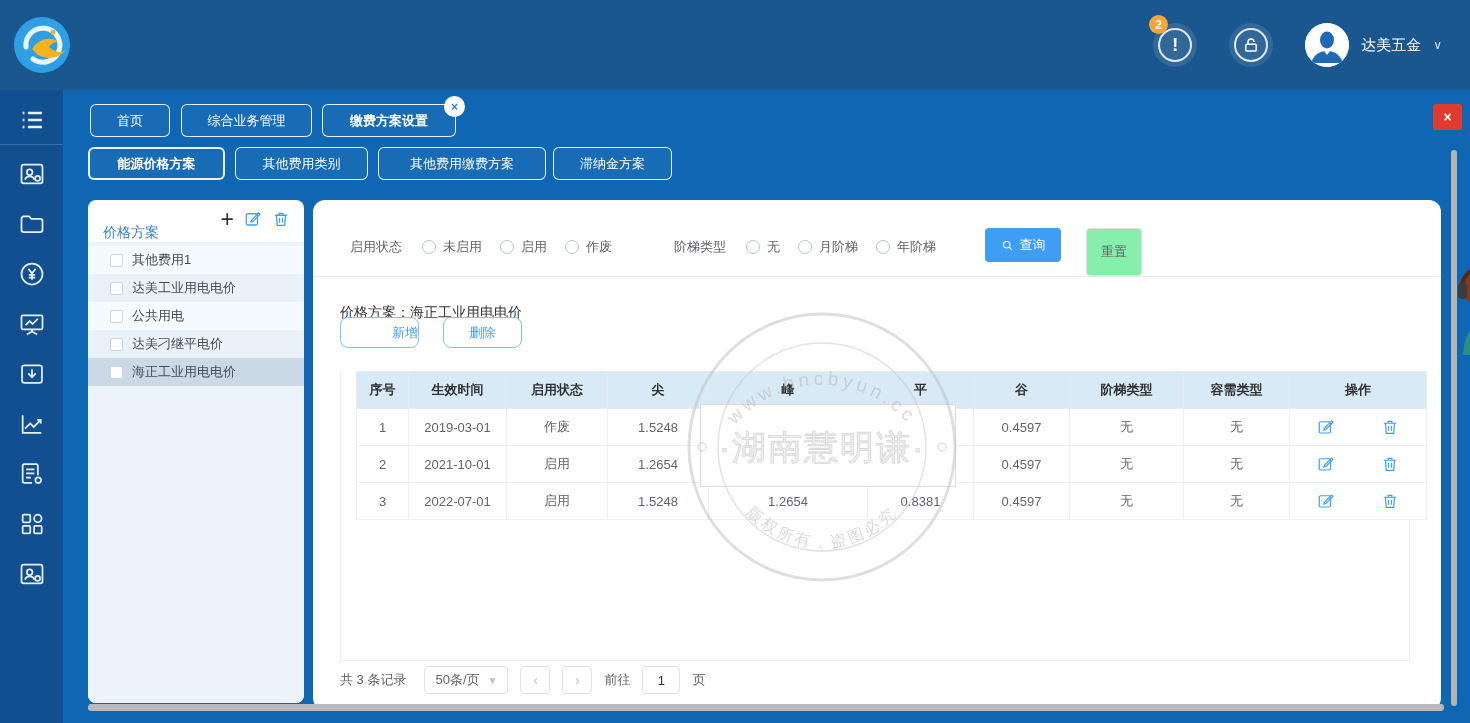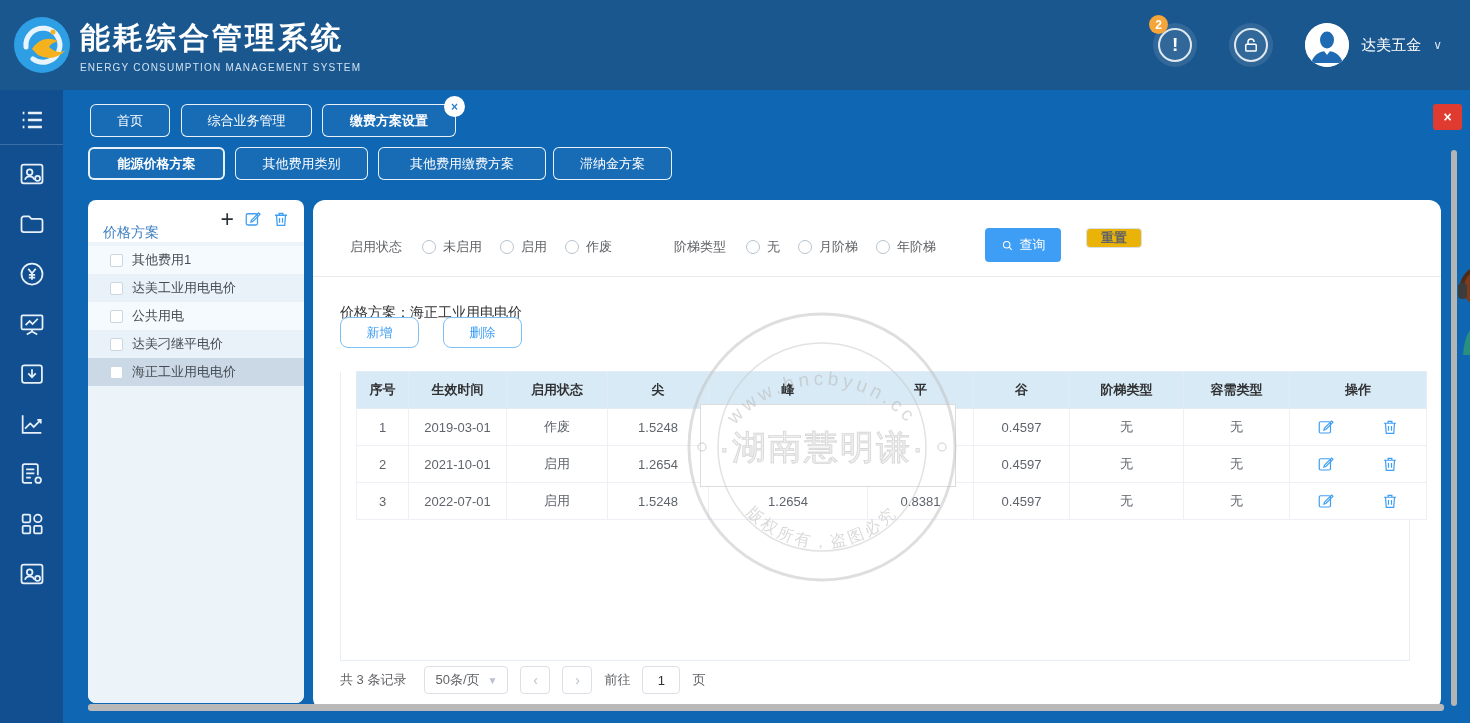--- a/index.html
+++ b/index.html
@@ -51,25 +51,25 @@
 
   
   .main-card { position:absolute; left:313px; top:200px; width:1128px; height:510px; background:#fff; border-radius:12px; }
   .filter-row { position:absolute; left:37px; top:30px; height:34px; display:flex; align-items:center; font-size:13px; color:#606266; }
   .fgroup { display:flex; align-items:center; gap:18px; }
   .fgroup .glabel { margin-right:2px; }
   .radio-opt { display:flex; align-items:center; gap:7px; cursor:pointer; }
   .radio { width:14px; height:14px; border-radius:50%; border:1px solid #b6c3cf; background:#fff; flex:0 0 auto; }
   .btn-query { position:absolute; left:672px; top:28px; width:76px; height:34px; background:#3e9ef6; border-radius:4px; color:#fff; font-size:13px; display:flex; align-items:center; justify-content:center; gap:6px; cursor:pointer; }
   .btn-query svg { width:13px; height:13px; stroke:#fff; fill:none; stroke-width:2; }
-  .btn-reset { position:absolute; left:773px; top:28px; width:56px; height:20px; background:#eab308; border:1px solid #dcdfe6; border-radius:4px; color:#606266; font-size:13px; display:flex; align-items:center; justify-content:center; cursor:pointer;font-weight:bold; }
+  .btn-reset { position:absolute; left:773px; top:28px; width:56px; height:48px; background:#86efac; border:1px solid #dcdfe6; border-radius:4px; color:#606266; font-size:13px; display:flex; align-items:center; justify-content:center; cursor:pointer; }
   .divider { position:absolute; left:0; right:0; top:76px; height:1px; background:#ebebeb; }
   .plan-line { position:absolute; left:27px; top:104px; font-size:14px; color:#303133; }
   .btn-outline { position:absolute; top:117px; height:31px; background:#fff; border:1px solid #7cc0f8; border-radius:8px; color:#3e9ef6; font-size:13px; display:flex; align-items:center; justify-content:center; cursor:pointer; }
-  .btn-add { left:27px; width:79px; }
+  .btn-add { left:27px; width:79px;justify-content:flex-end; }
   .btn-del { left:130px; width:79px; }
 
   .table-zone { position:absolute; left:27px; top:172px; width:1070px; height:289px; border:1px solid #e8eef4; border-top:none;padding-left:16px; }
   table.price { width:1070px; border-collapse:collapse; table-layout:fixed; margin:-1px 0 0 -1px; }
   table.price th { background:#d8eaf5; color:#303133; font-size:13px; font-weight:bold; height:37px; border:1px solid #e4ecf3; }
   table.price td { background:#fff; color:#5f646b; font-size:13px; height:37px; text-align:center; border:1px solid #edf1f6; }
   .op-cell { display:flex; justify-content:center; gap:46px; }
   .op-ico { width:18px; height:18px; cursor:pointer; }
   .op-ico svg { width:18px; height:18px; stroke:#3e9ef6; fill:none; stroke-width:1.6; }
 
@@ -94,24 +94,20 @@
 <div id="app">
 
   <div class="app-header">
     <div class="logo-wrap">
       <svg width="60" height="60" viewBox="0 0 60 60">
         <circle cx="30" cy="30" r="28" fill="#2f9fe5"></circle>
         <path d="M14 32 a17 17 0 1 1 7 12" stroke="#e8f4fd" stroke-width="5" fill="none" stroke-linecap="round"></path>
         <path d="M20 34 q10 -15 26 -8 q-7 2 -9 6 q9 8 17 3 q-13 13 -28 5 z" fill="#f5b21e"></path>
         <circle cx="41" cy="17" r="2.5" fill="#f5b21e"></circle>
       </svg>
-    </div>
-    <div class="brand">
-      <h1>能耗综合管理系统</h1>
-      <div class="sub">ENERGY CONSUMPTION MANAGEMENT SYSTEM</div>
     </div>
     <div class="header-right">
       <div class="hdr-circle">
         <div class="badge">2</div>
         <div class="ring" style="font-weight:bold; font-size:19px;">!</div>
       </div>
       <div class="hdr-circle">
         <div class="ring">
           <svg width="18" height="18" viewBox="0 0 24 24" fill="none" stroke="#fff" stroke-width="2">
             <rect x="5" y="11" width="14" height="9" rx="1.5"></rect>

